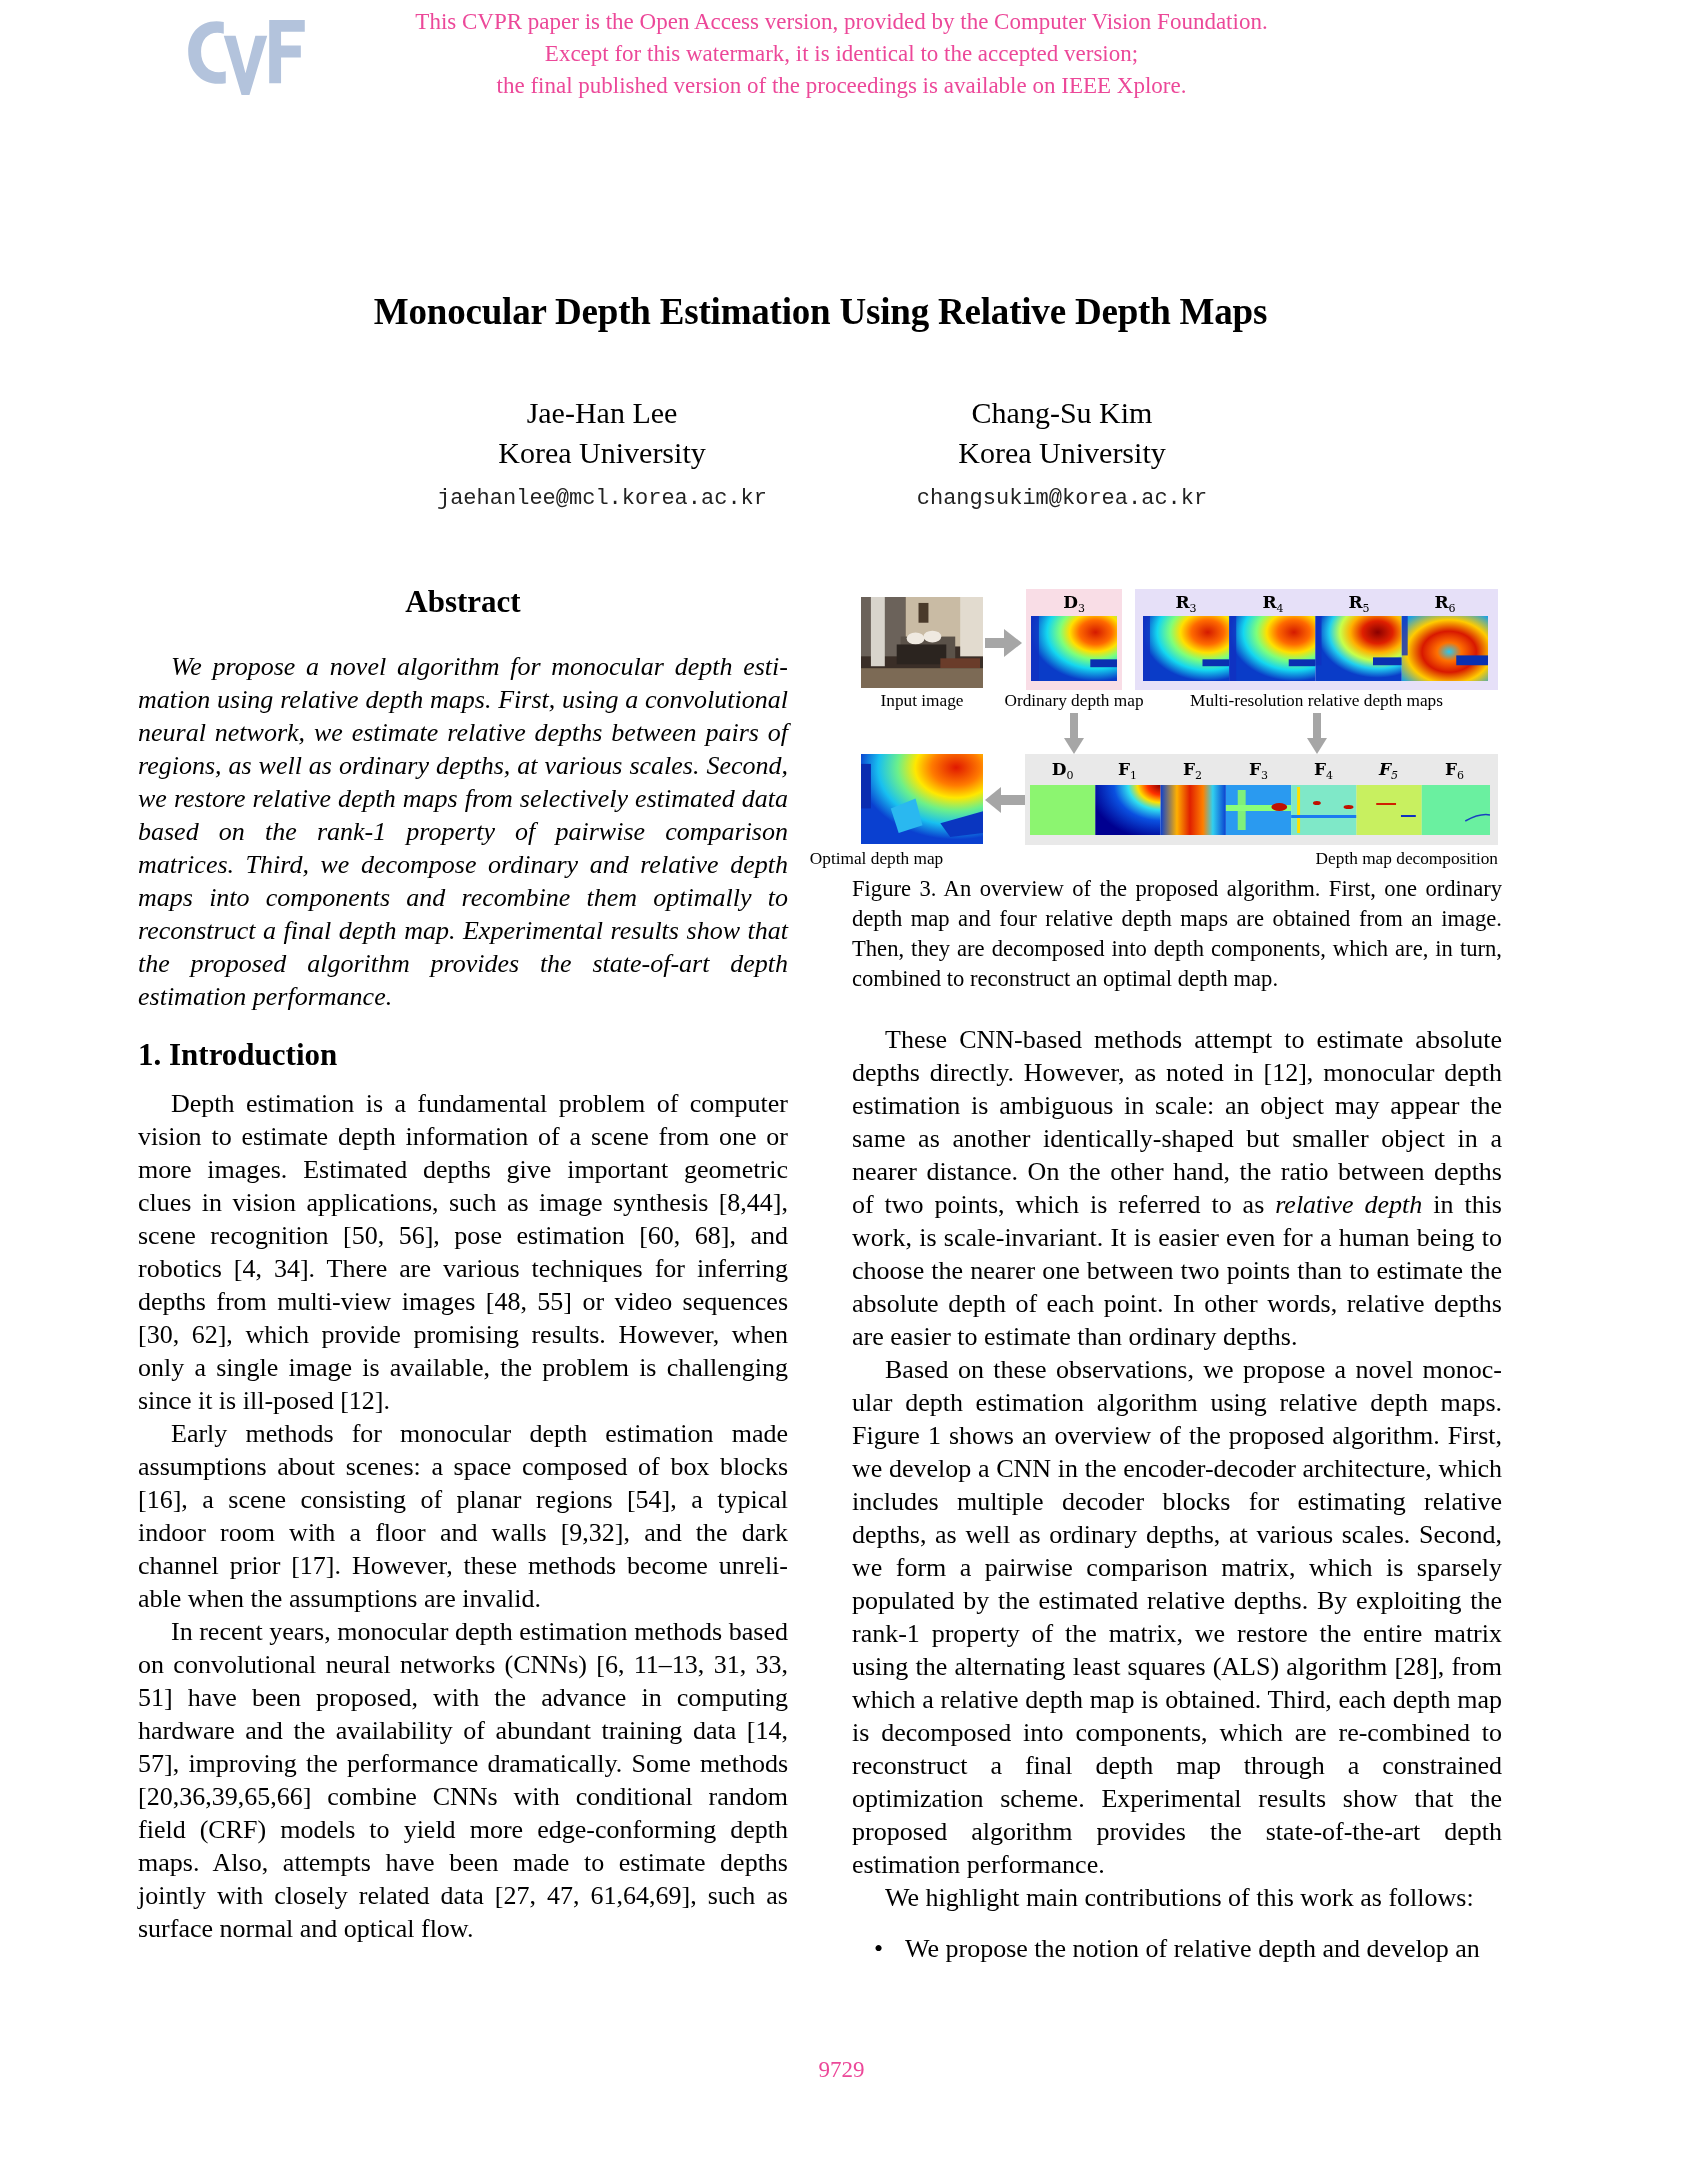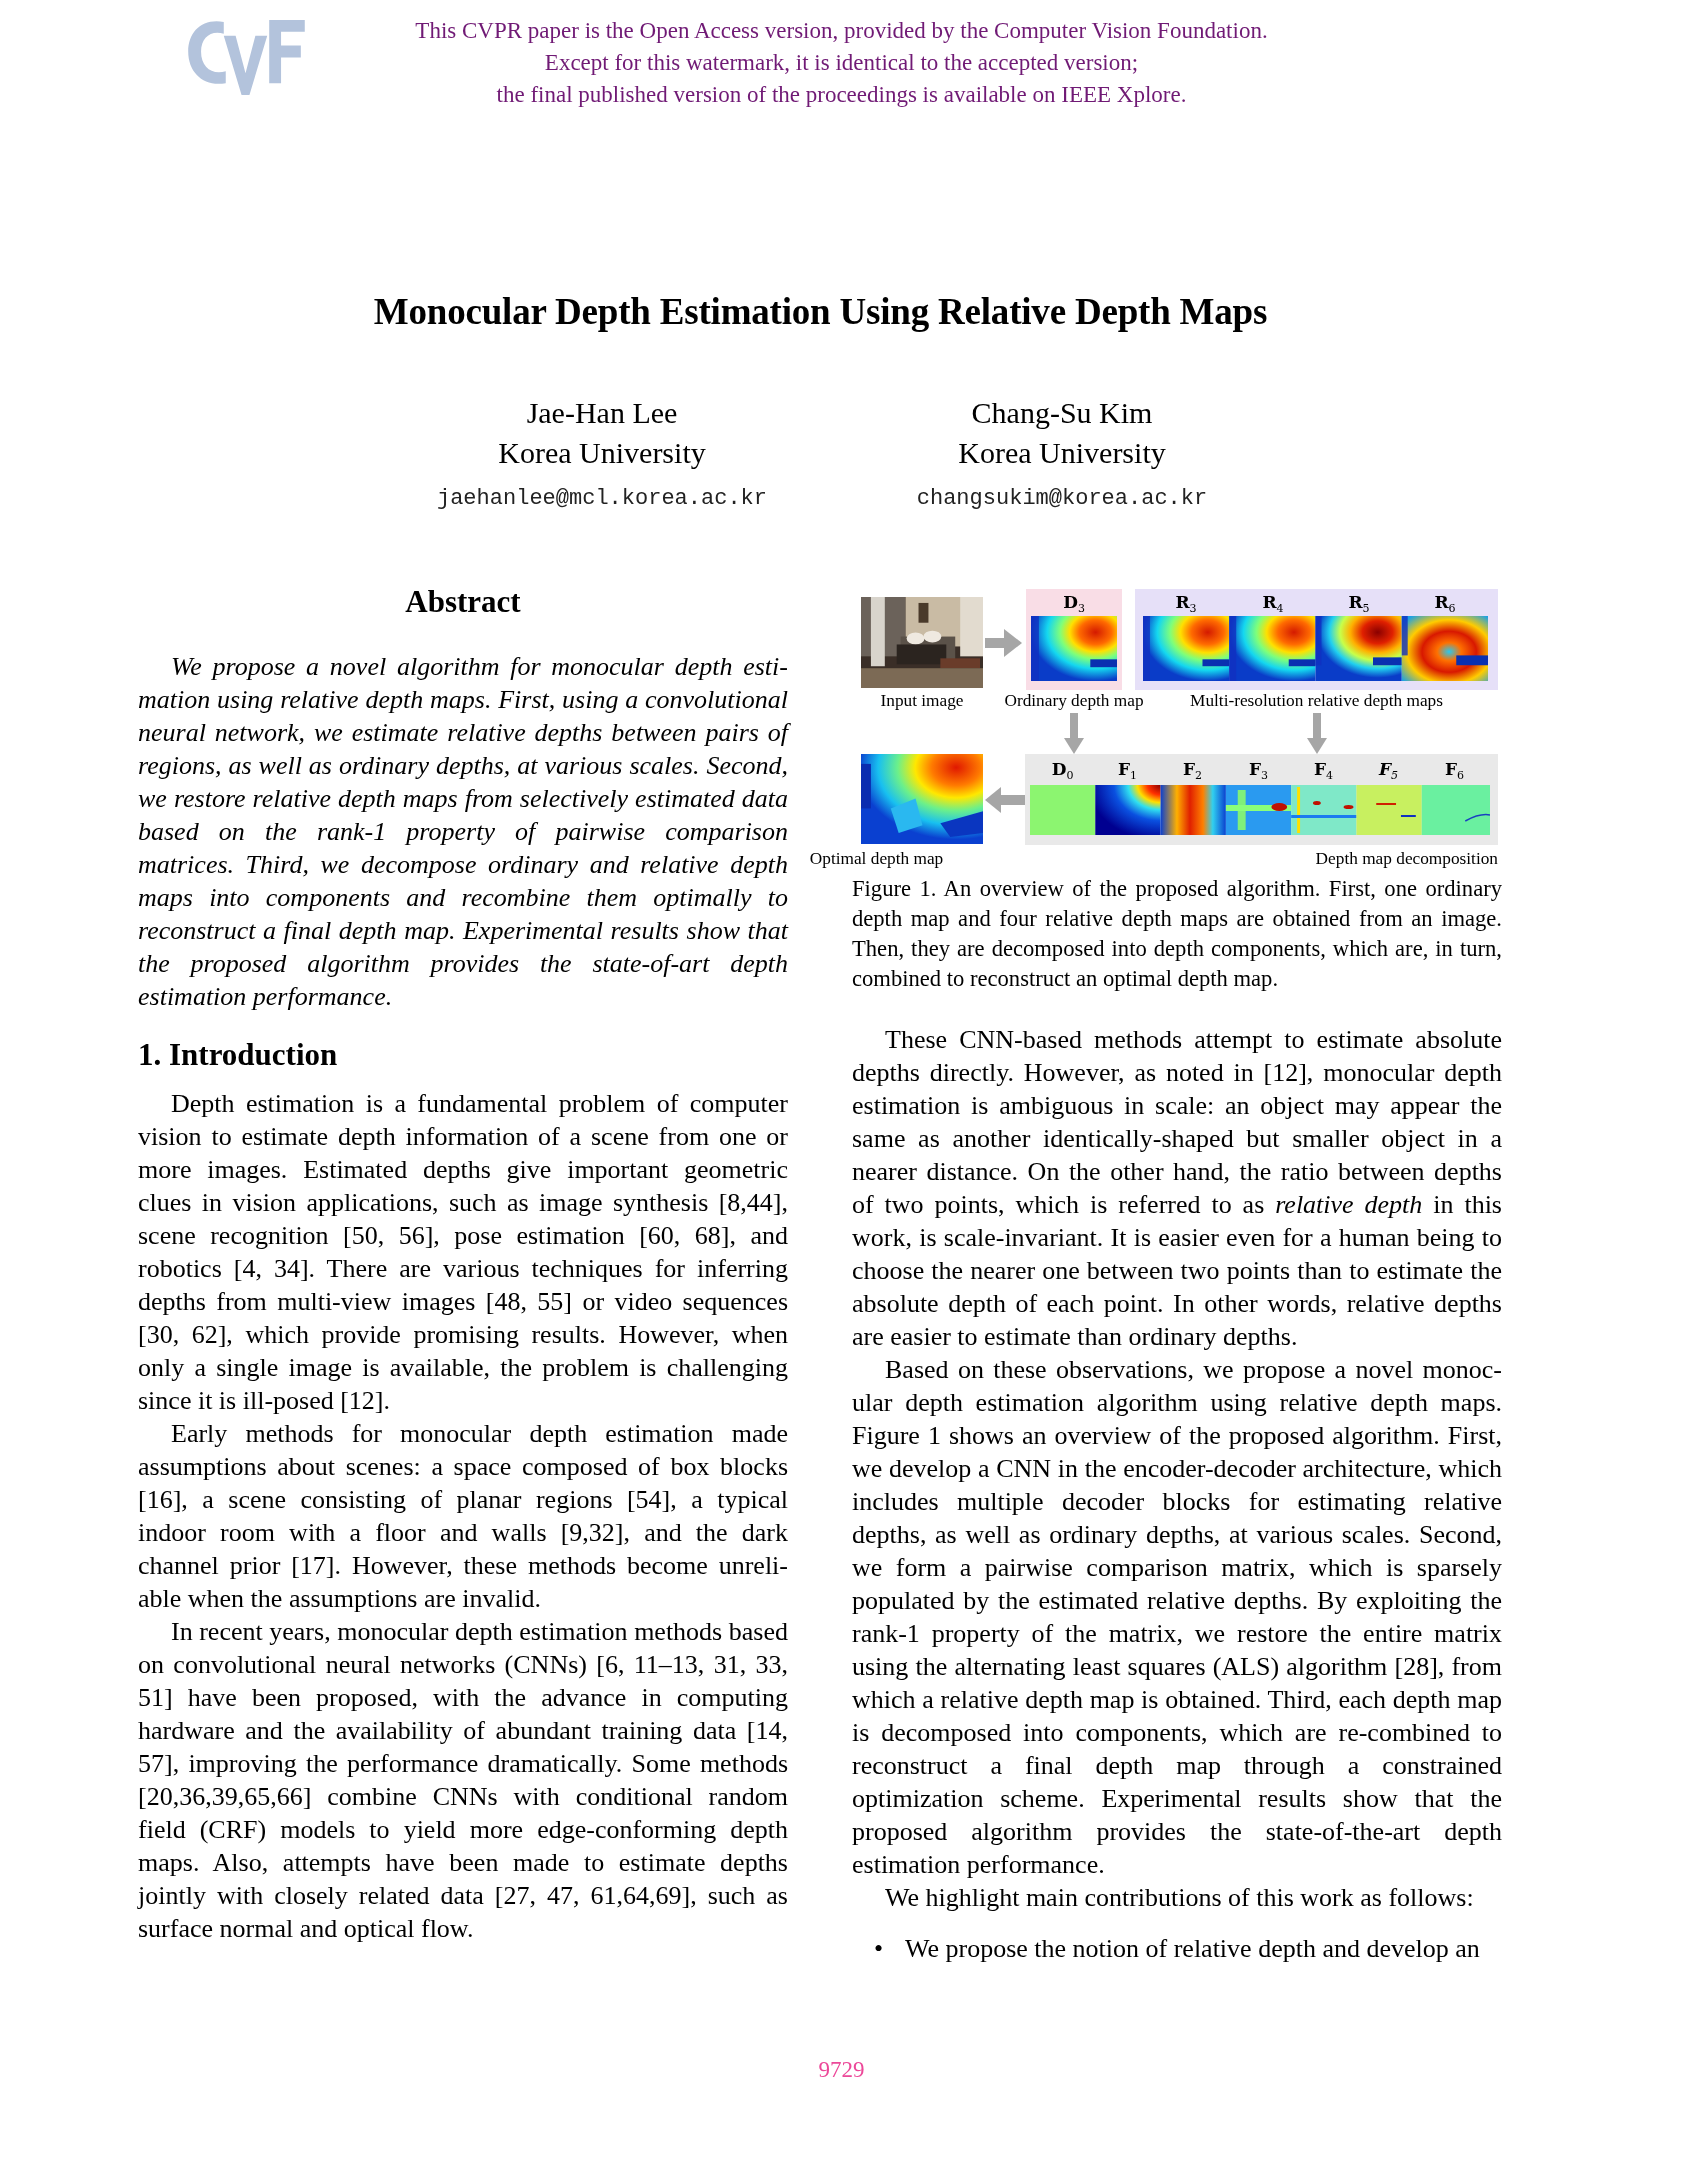--- a/index.html
+++ b/index.html
@@ -3,21 +3,21 @@
 <meta charset="utf-8">
 <style>
   html, body { margin: 0; padding: 0; background: #ffffff; }
   body { width: 1683px; height: 2178px; position: relative; overflow: hidden;
          font-family: "Liberation Serif", "DejaVu Serif", serif; color: #000; }
   .abs { position: absolute; }
 
   
   .cvf-logo { left: 184px; top: 14px; width: 123px; height: 81px; }
   .watermark { left: 297px; top: 6px; width: 1089px; text-align: center;
-               color: #701a75; font-size: 23px; line-height: 32px; margin-top: 9px; }
+               color: #ec4899; font-size: 23px; line-height: 32px; }
 
   
   .title { left: 0; top: 282px; width: 1641px; text-align: center; font-weight: bold;
            font-size: 37px; letter-spacing: -0.2px; margin-top: 8px; }
   .author { position: absolute; top: 393px; width: 396px; text-align: center;
             font-size: 30px; line-height: 40px; }
   .author .email { font-family: "Liberation Mono", "DejaVu Sans Mono", monospace;
                    font-size: 22px; line-height: 28px; margin-top: 12px; color: #222; }
   .author-1 { left: 404px; }
   .author-2 { left: 864px; }
@@ -252,21 +252,21 @@
     <ellipse cx="290" cy="18" rx="4" ry="2" fill="#c01000"></ellipse>
     <ellipse cx="322" cy="22" rx="5" ry="2" fill="#c01000"></ellipse>
     <rect x="330" width="66" height="50" fill="#c8f060"></rect>
     <rect x="350" y="18" width="20" height="2" fill="#d02000"></rect>
     <rect x="375" y="30" width="15" height="2" fill="#1030c0"></rect>
     <rect x="396" width="69" height="50" fill="#6af0a0"></rect>
     <path d="M440 36 Q455 28 465 30" stroke="#1a40c0" stroke-width="1.5" fill="none"></path>
   </svg>
   <div class="fig-label" style="left:1025px; top:849px; width:473px;text-align:right;">Depth map decomposition</div>
 
-  <div class="caption">Figure 1.  An overview of the proposed algorithm. First, one ordi­nary depth map and four relative depth maps are obtained from an image. Then, they are decomposed into depth components, which are, in turn, combined to reconstruct an optimal depth map.</div>
+  <div class="caption">Figure 3.  An overview of the proposed algorithm. First, one ordi­nary depth map and four relative depth maps are obtained from an image. Then, they are decomposed into depth components, which are, in turn, combined to reconstruct an optimal depth map.</div>
 </div>
 
 <div class="col col-right" style="top:1023px;">
   <p><span>These CNN-based methods attempt to estimate absolute depths directly. However, as noted in [12], monocular depth estimation is ambiguous in scale: an object may appear the same as another identically-shaped but smaller object in a nearer distance. On the other hand, the ratio between depths of two points, which is referred to as </span><em>relative depth</em><span> in this work, is scale-invariant.  It is easier even for a human be­ing to choose the nearer one between two points than to estimate the absolute depth of each point.  In other words, relative depths are easier to estimate than ordinary depths.</span></p>
   <p>Based on these observations, we propose a novel monoc­ular depth estimation algorithm using relative depth maps. Figure 1 shows an overview of the proposed algorithm. First, we develop a CNN in the encoder-decoder architec­ture, which includes multiple decoder blocks for estimating relative depths, as well as ordinary depths, at various scales. Second, we form a pairwise comparison matrix, which is sparsely populated by the estimated relative depths. By ex­ploiting the rank-1 property of the matrix, we restore the entire matrix using the alternating least squares (ALS) al­gorithm [28], from which a relative depth map is obtained. Third, each depth map is decomposed into components, which are re-combined to reconstruct a final depth map through a constrained optimization scheme.  Experimental results show that the proposed algorithm provides the state-of-the-art depth estimation performance.</p>
   <p>We highlight main contributions of this work as follows:</p>
   <ul class="bullet-list">
     <li>We propose the notion of relative depth and develop an</li>
   </ul>
 </div>

